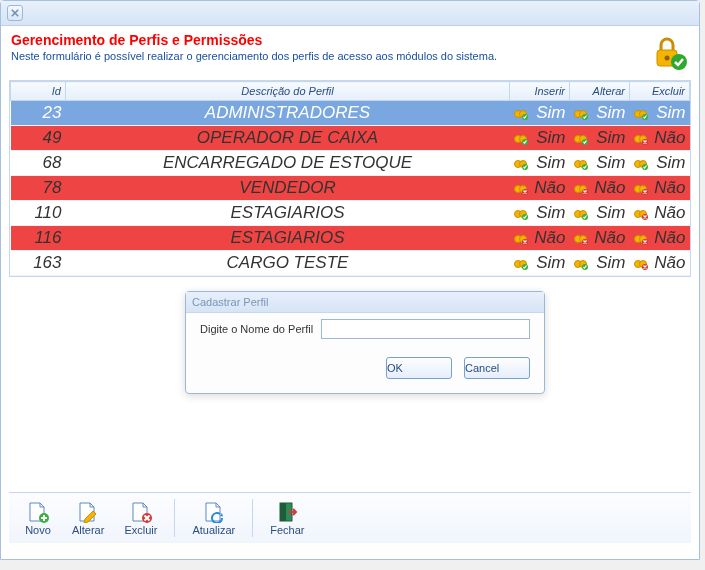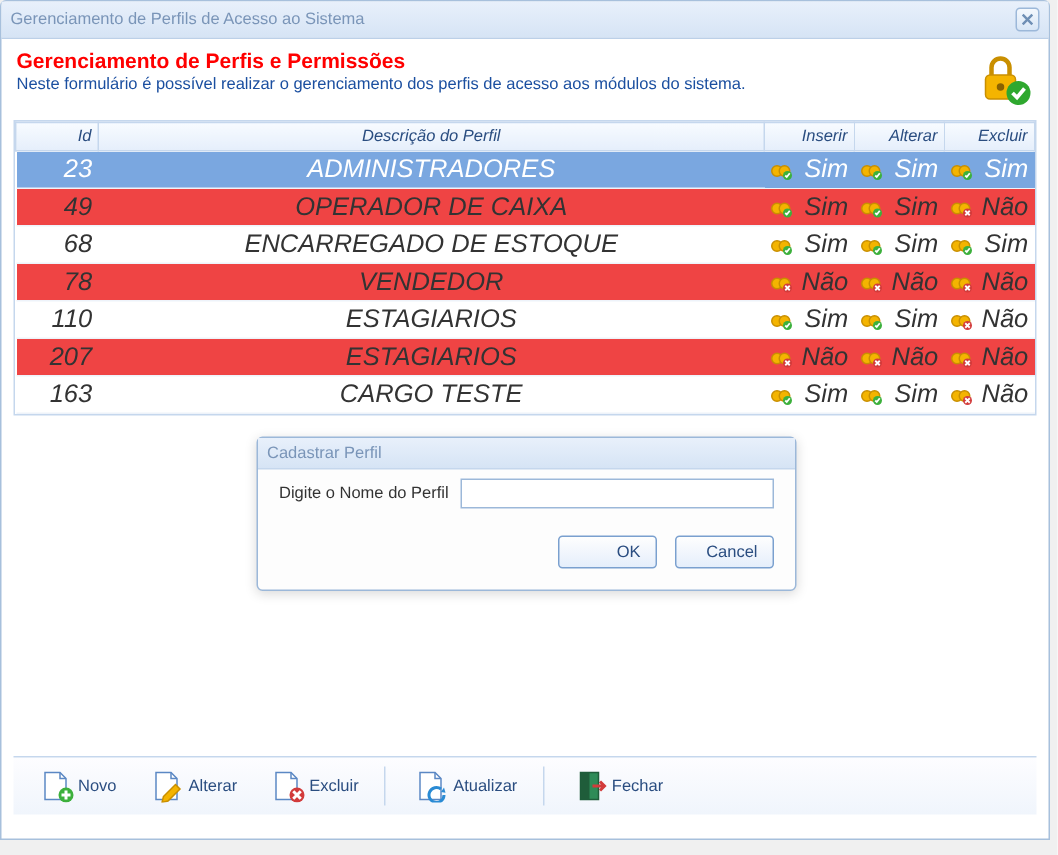--- a/index.html
+++ b/index.html
@@ -100,33 +100,33 @@
     border-top:1px solid #c5d7ed;
     background:linear-gradient(#fdfdff,#f0f5fc);
     margin:0 8px 8px 8px;
     padding:4px 6px;
     display:flex;
     gap:2px;
     position:absolute;
     bottom:8px;left:0;right:0;
   }
   .tool-btn{
-    display:flex;flex-direction:row;align-items:center;
+    display:flex;flex-direction:column;align-items:center;
     padding:2px 8px;
     cursor:pointer;
     color:#2a4d80;
     border:1px solid transparent;
     border-radius:3px;
   }
   .tool-btn .ico{width:28px;height:24px;display:flex;align-items:center;justify-content:center;}
   .sep{width:1px;background:#c5d7ed;margin:2px 6px;}
   
   .modal{
     position:absolute;
-    left:170px;top:290px;
+    left:184px;top:290px;
     width:360px;
     background:#fdfdfd;
     border:1px solid #9cb8d9;
     border-radius:4px;
     box-shadow:0 2px 8px rgba(0,0,0,.15);
   }
   .modal .mtitle{
     background:linear-gradient(#e8f0fb,#d6e4f5);
     color:#7a95b8;
     font-size:11px;
@@ -139,47 +139,46 @@
   .modal label{color:#333;}
   .modal input[type=text]{
     flex:1;border:1px solid #9cb8d9;padding:3px 4px;font-size:11px;
   }
   .modal .mbtns{
     display:flex;justify-content:flex-end;gap:12px;
     padding:12px 14px 14px 14px;
   }
   .btn{
     min-width:66px;
-    padding:4px 10px;
+    padding:4px 0;
     background:linear-gradient(#fefefe,#e5eefb);
     border:1px solid #7aa0cf;
     border-radius:3px;
     color:#2a4d80;
     cursor:pointer;
-    text-align:right;
+    text-align:left;
   }
   .spacer{flex:1;}
 </style>
 </head>
 <body>
 
 <div class="window">
 
   <div class="titlebar">
-    <span>Gerenciamento de Perfils de Acesso ao Sistema</span>
     <span class="close">
       <svg viewBox="0 0 10 10">
           <path d="M1 1 L9 9 M9 1 L1 9" stroke="#6f8fb5" stroke-width="2"></path>
         </svg>
     </span>
   </div>
 
   <div class="header">
     <div class="header-text">
-      <h1>Gerenciamento de Perfis e Permissões</h1>
+      <h1>Gerencimento de Perfis e Permissões</h1>
       <p>Neste formulário é possível realizar o gerenciamento dos perfis de acesso aos módulos do sistema.</p>
     </div>
     <div class="lock-icon">
       <svg viewBox="0 0 40 40">
         <rect x="8" y="18" width="20" height="16" rx="3" fill="#f4b400" stroke="#c98f00"></rect>
         <path d="M12 18 v-5 a6 6 0 0 1 12 0 v5" fill="none" stroke="#c98f00" stroke-width="3"></path>
         <circle cx="18" cy="26" r="2.5" fill="#8a6200"></circle>
         <circle cx="30" cy="30" r="8" fill="#2fa82f"></circle>
         <path d="M26 30 l3 3 l5 -6" fill="none" stroke="#fff" stroke-width="2.5"></path>
       </svg>
@@ -377,21 +376,21 @@
                     <circle cx="4" cy="7" r="3.5" fill="#f4b400" stroke="#c98f00"></circle>
                     <circle cx="9" cy="7" r="3.5" fill="#f4b400" stroke="#c98f00"></circle>
                     <circle cx="11" cy="10" r="3" fill="#d23b3b"></circle>
                     <path d="M9.5 8.5l3 3M12.5 8.5l-3 3" stroke="#fff" stroke-width="1.2"></path>
                   </svg></span>
                 <span class="perm-label">Não</span>
               </div>
             </td>
           </tr>
           <tr class="even">
-            <td class="col-id">207</td>
+            <td class="col-id">116</td>
             <td class="col-desc">ESTAGIARIOS</td>
             <td class="col-perm">
               <div class="perm-cell">
                 <span class="perm-icon"><svg viewBox="0 0 14 14">
                     <circle cx="4" cy="7" r="3.5" fill="#f4b400" stroke="#c98f00"></circle>
                     <circle cx="9" cy="7" r="3.5" fill="#f4b400" stroke="#c98f00"></circle>
                     <circle cx="11" cy="10" r="3" fill="#d23b3b"></circle>
                     <path d="M9.5 8.5l3 3M12.5 8.5l-3 3" stroke="#fff" stroke-width="1.2"></path>
                   </svg></span>
                 <span class="perm-label">Não</span>

